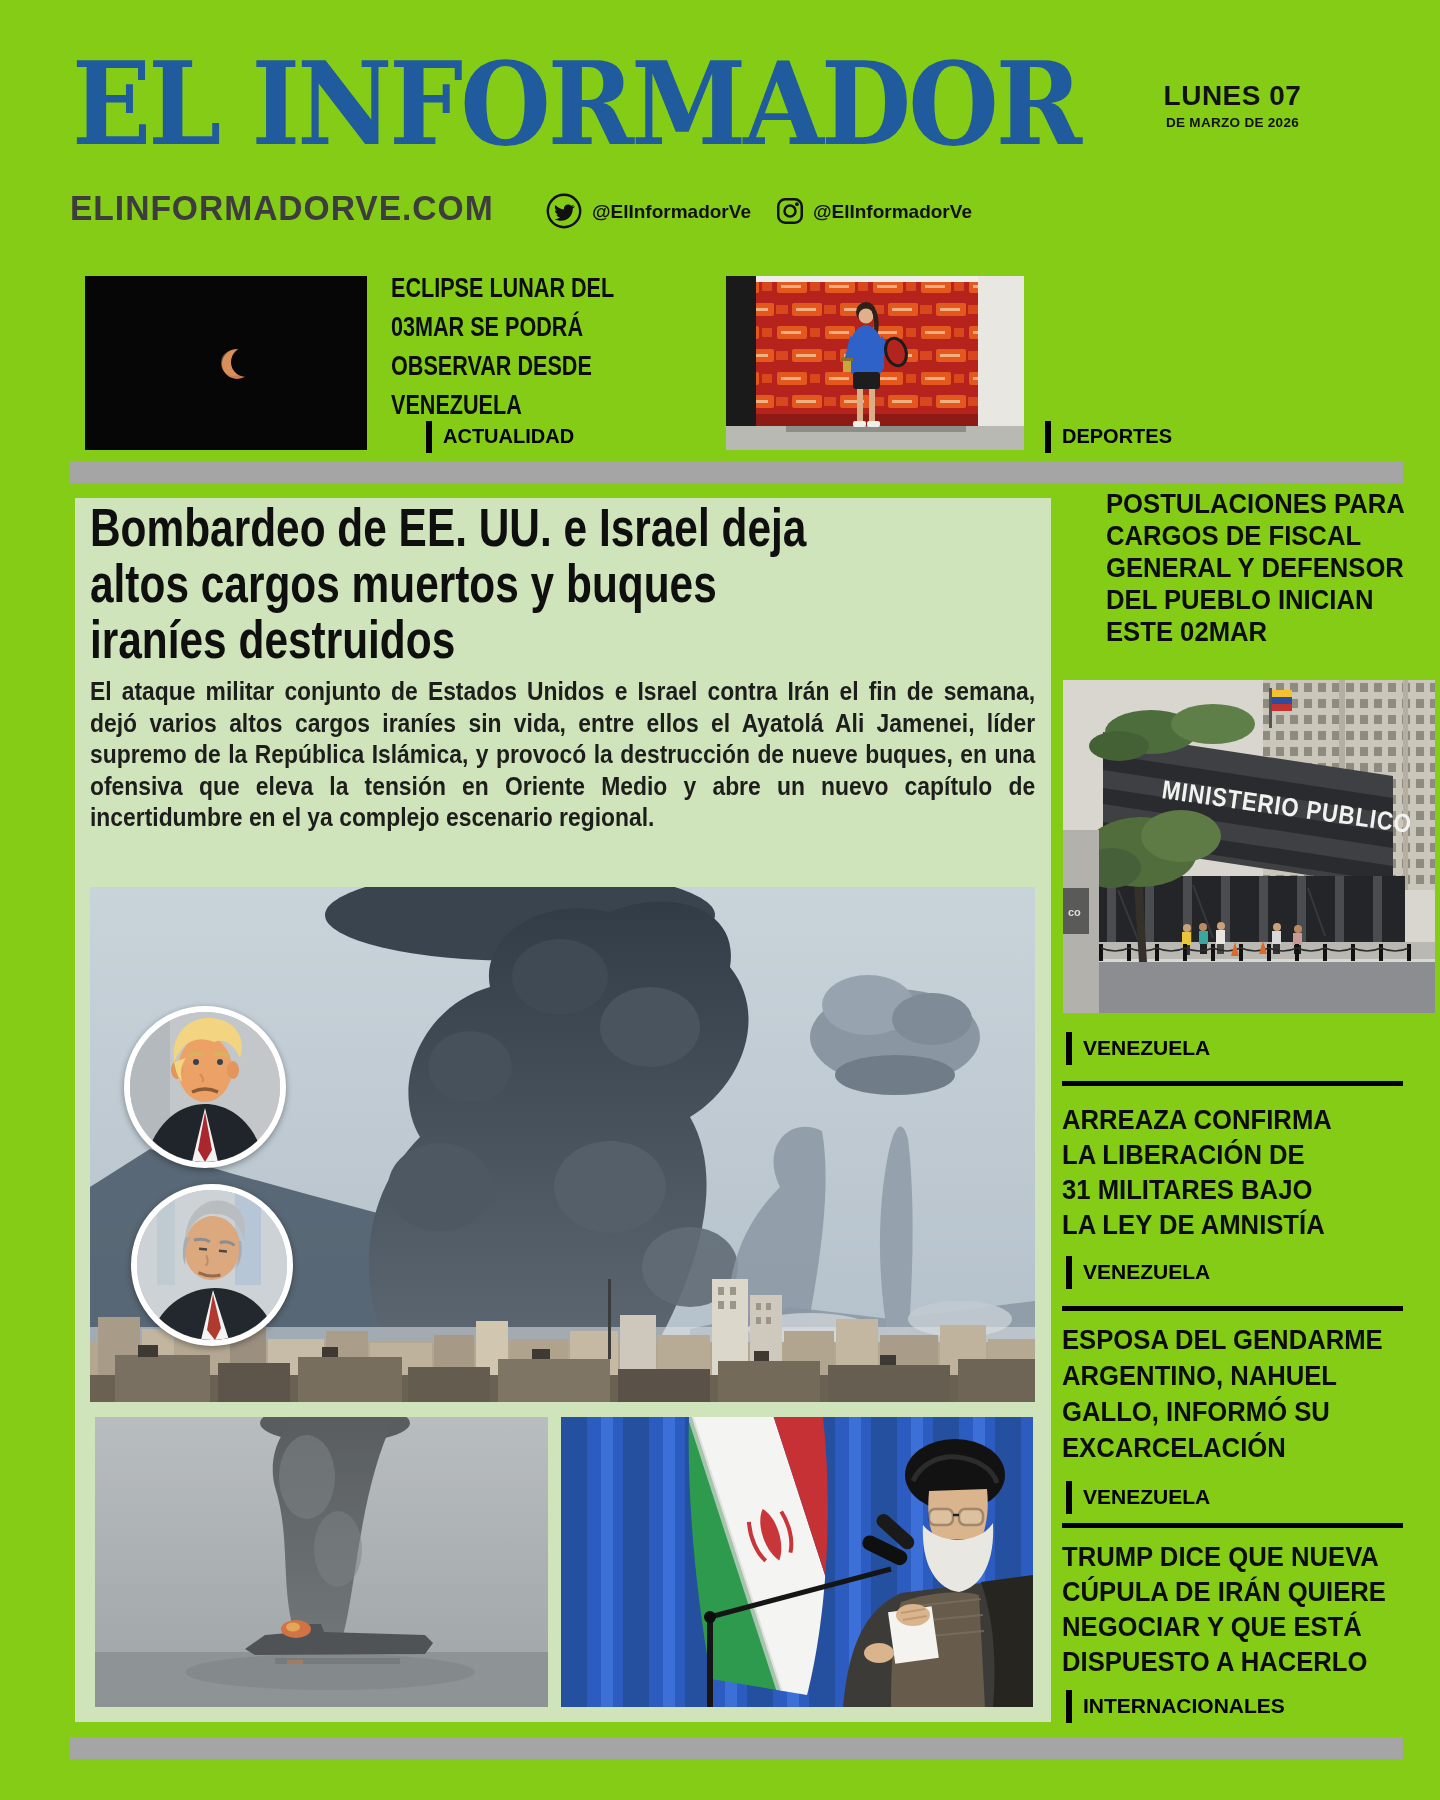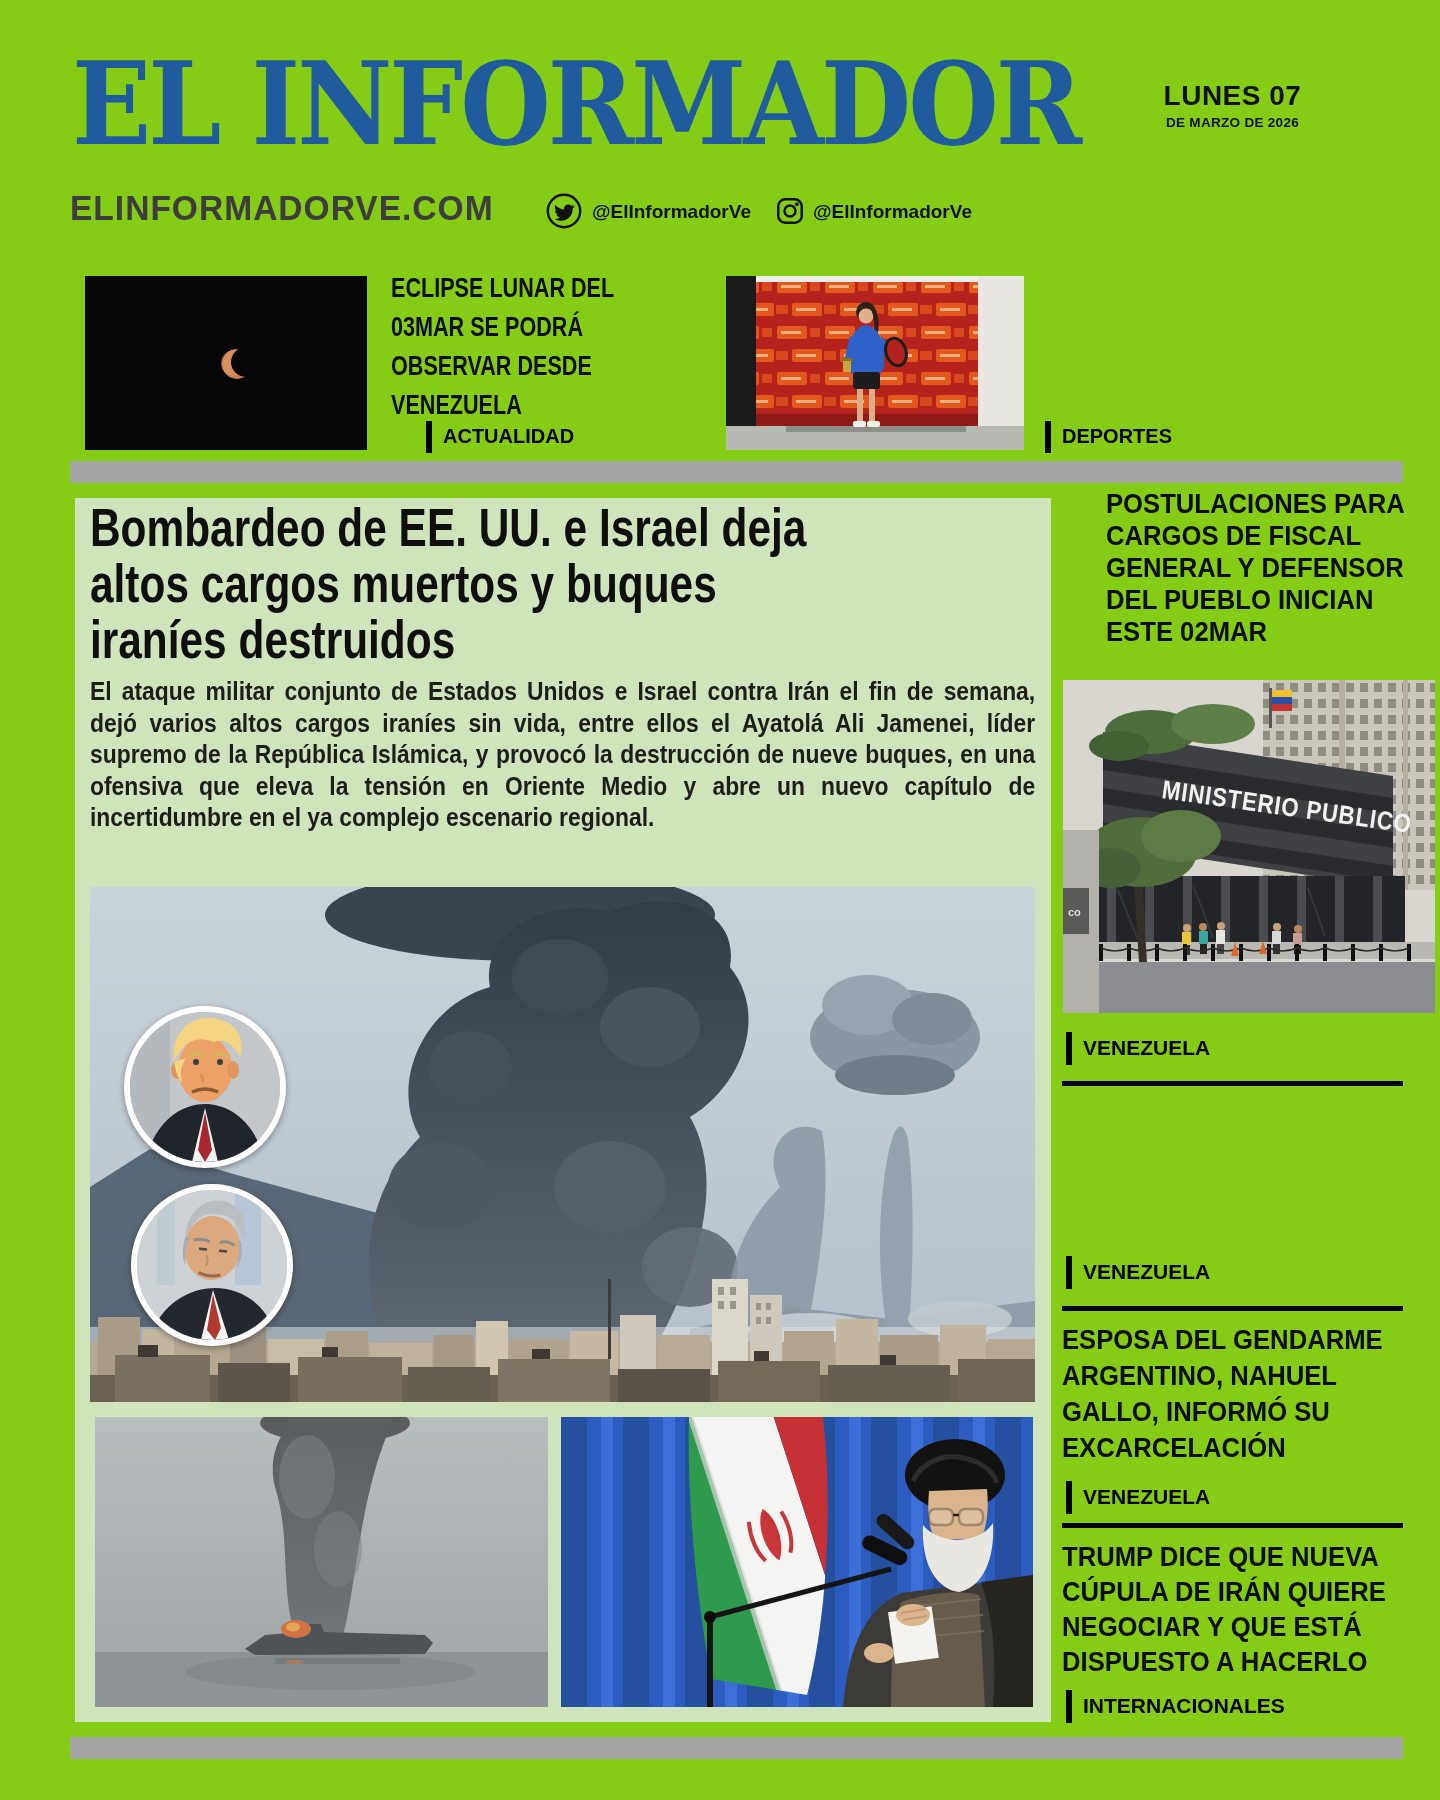--- a/index.html
+++ b/index.html
@@ -450,20 +450,26 @@
 
       <rect x="0" y="150" width="36" height="183" fill="#b3b1ac"></rect>
       <rect x="0" y="208" width="26" height="46" fill="#5a5a58"></rect>
       <text x="5" y="236" font-family="Liberation Sans, sans-serif" font-size="11" font-weight="bold" fill="#dddddd">co</text>
     </svg>
   </div>
 
   <div class="abs tag side-tag" style="left:1066px;top:1032px;">VENEZUELA</div>
   <div class="abs divider" style="left:1062px;top:1081px;width:341px;"></div>
 
+  <div class="abs side-head semicond" style="left:1062px;top:1103px;line-height:35px;">
+    <div>ARREAZA CONFIRMA</div>
+    <div>LA LIBERACIÓN DE</div>
+    <div>31 MILITARES BAJO</div>
+    <div>LA LEY DE AMNISTÍA</div>
+  </div>
   <div class="abs tag side-tag" style="left:1066px;top:1256px;">VENEZUELA</div>
   <div class="abs divider" style="left:1062px;top:1306px;width:341px;"></div>
 
   <div class="abs side-head semicond" style="left:1062px;top:1322px;line-height:36px;">
     <div>ESPOSA DEL GENDARME</div>
     <div>ARGENTINO, NAHUEL</div>
     <div>GALLO, INFORMÓ SU</div>
     <div>EXCARCELACIÓN</div>
   </div>
   <div class="abs tag side-tag" style="left:1066px;top:1481px;">VENEZUELA</div>

